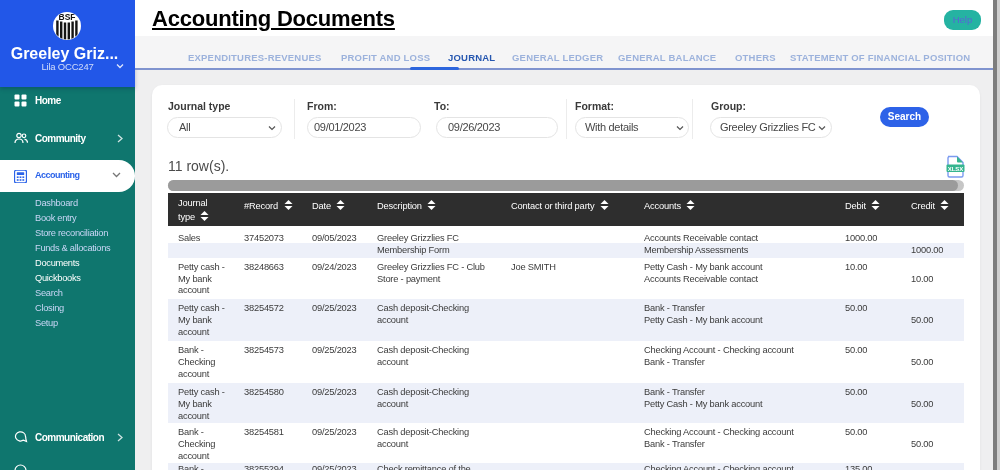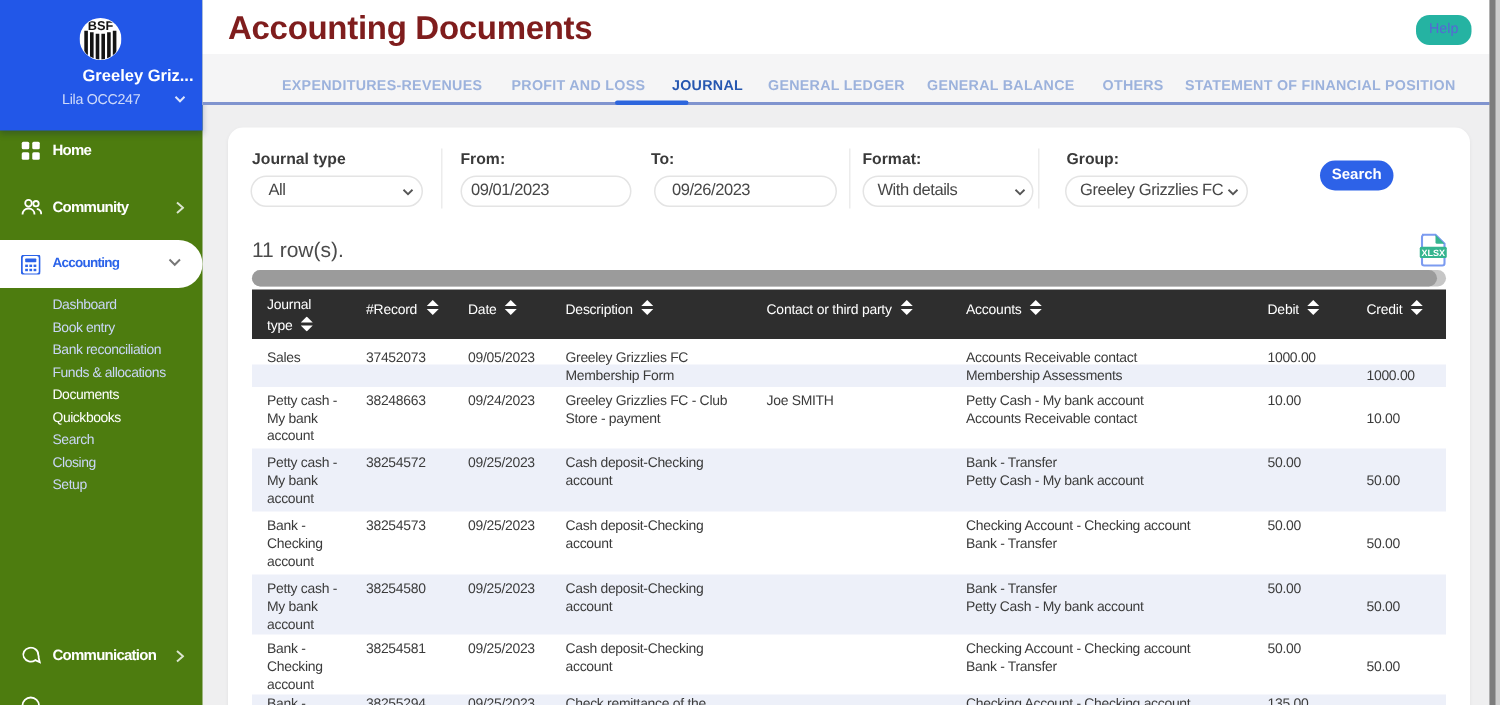--- a/index.html
+++ b/index.html
@@ -1,42 +1,42 @@
 <!DOCTYPE html>
 <html><head>
 <meta charset="utf-8">
 <style>
 * { margin:0; padding:0; box-sizing:border-box; font-family:"Liberation Sans", sans-serif; }
 html,body { width:1000px; height:470px; overflow:hidden; }
 body { position:relative; background:#efeff0; }
 .abs { position:absolute; }
 
 
-#sidebar { position:absolute; left:0; top:0; width:135px; height:470px; background:#4d7c0f; }
+#sidebar { position:absolute; left:0; top:0; width:135px; height:470px; background:#0f766e; }
 #sbhead { position:absolute; left:0; top:0; width:135px; height:87px; background:#2257e8; box-shadow:0 2px 4px rgba(0,20,80,.25); }
-.clubname { position:absolute; top:45px; left:0; width:129px; text-align:right;
-  color:#fff; font-weight:bold; font-size:11px; }
+.clubname { position:absolute; top:45px; left:0; width:129px; text-align:center;
+  color:#fff; font-weight:bold; font-size:16px; }
 .username { position:absolute; top:61px; left:0; width:135px; text-align:center;
   color:rgba(255,255,255,.78); font-size:9.5px; letter-spacing:-.2px; }
 .uchev { position:absolute; top:63px; left:117px; color:rgba(255,255,255,.8); font-size:8px; }
 .mitem { position:absolute; left:0; width:135px; height:22px; color:#fff; }
 .mitem .ic { position:absolute; left:14px; top:4px; }
 .mitem .lbl { position:absolute; left:35px; top:5px; font-size:10px; font-weight:bold; white-space:nowrap; letter-spacing:-.5px; }
 .mitem .chev { position:absolute; right:12px; top:6px; }
 .active-pill { position:absolute; left:0; top:160px; width:135px; height:32px;
   background:#fff; border-radius:0 16px 16px 0; }
 .active-pill .ic { position:absolute; left:14px; top:10px; }
 .active-pill .lbl { position:absolute; left:35px; top:10px; font-size:9px; font-weight:bold; color:#2b63e9; letter-spacing:-.5px; }
 .active-pill .chev { position:absolute; right:14px; top:12px; }
 .sub { position:absolute; left:35px; width:100px; font-size:9.3px; color:#c9d6f6; letter-spacing:-.3px; white-space:nowrap; }
 .sub.on { color:#ffffff; }
 
 
 #topbar { position:absolute; left:135px; top:0; width:865px; height:36px; background:#fff; }
-#title { position:absolute; left:152px; top:6px; font-size:22px; font-weight:bold; color:#7f1d1d; letter-spacing:-.2px; }
+#title { position:absolute; left:152px; top:6px; font-size:22px; font-weight:bold; color:#000000; letter-spacing:-.2px;text-decoration:underline; }
 #help { position:absolute; left:944px; top:10px; width:37px; height:20px; background:#25b3a2;
   border-radius:9px; color:#5766d6; font-size:9.5px; text-align:center; line-height:20px; }
 
 
 #tabstrip { position:absolute; left:135px; top:36px; width:865px; height:34px; background:#f5f5f6;
   border-bottom:2px solid #8094cf; }
 .tab { position:absolute; top:52px; font-size:9.5px; font-weight:bold; color:#9cb2dc; letter-spacing:.2px;padding-left:38px; }
 .tab.act { color:#2657b0; }
 #tabul { position:absolute; left:410px; top:67px; width:49px; height:3px; background:#2d66dd; border-radius:2px; }
 
@@ -139,21 +139,21 @@
         </g>
       </svg>
     <div class="lbl">Accounting</div>
     <svg class="chev" width="9" height="6" viewBox="0 0 9 6">
         <path d="M1 1 L4.5 4.5 L8 1" stroke="#777" stroke-width="1.3" fill="none"></path>
       </svg>
   </div>
 
   <div class="sub" style="top:198px">Dashboard</div>
   <div class="sub" style="top:213px">Book entry</div>
-  <div class="sub" style="top:228px">Bank reconciliation</div>
+  <div class="sub" style="top:228px">Store reconciliation</div>
   <div class="sub" style="top:243px">Funds &amp; allocations</div>
   <div class="sub on" style="top:258px">Documents</div>
   <div class="sub on" style="top:273px">Quickbooks</div>
   <div class="sub" style="top:288px">Search</div>
   <div class="sub" style="top:303px">Closing</div>
   <div class="sub" style="top:318px">Setup</div>
 
 
 
   <div class="mitem" style="top:427px">

